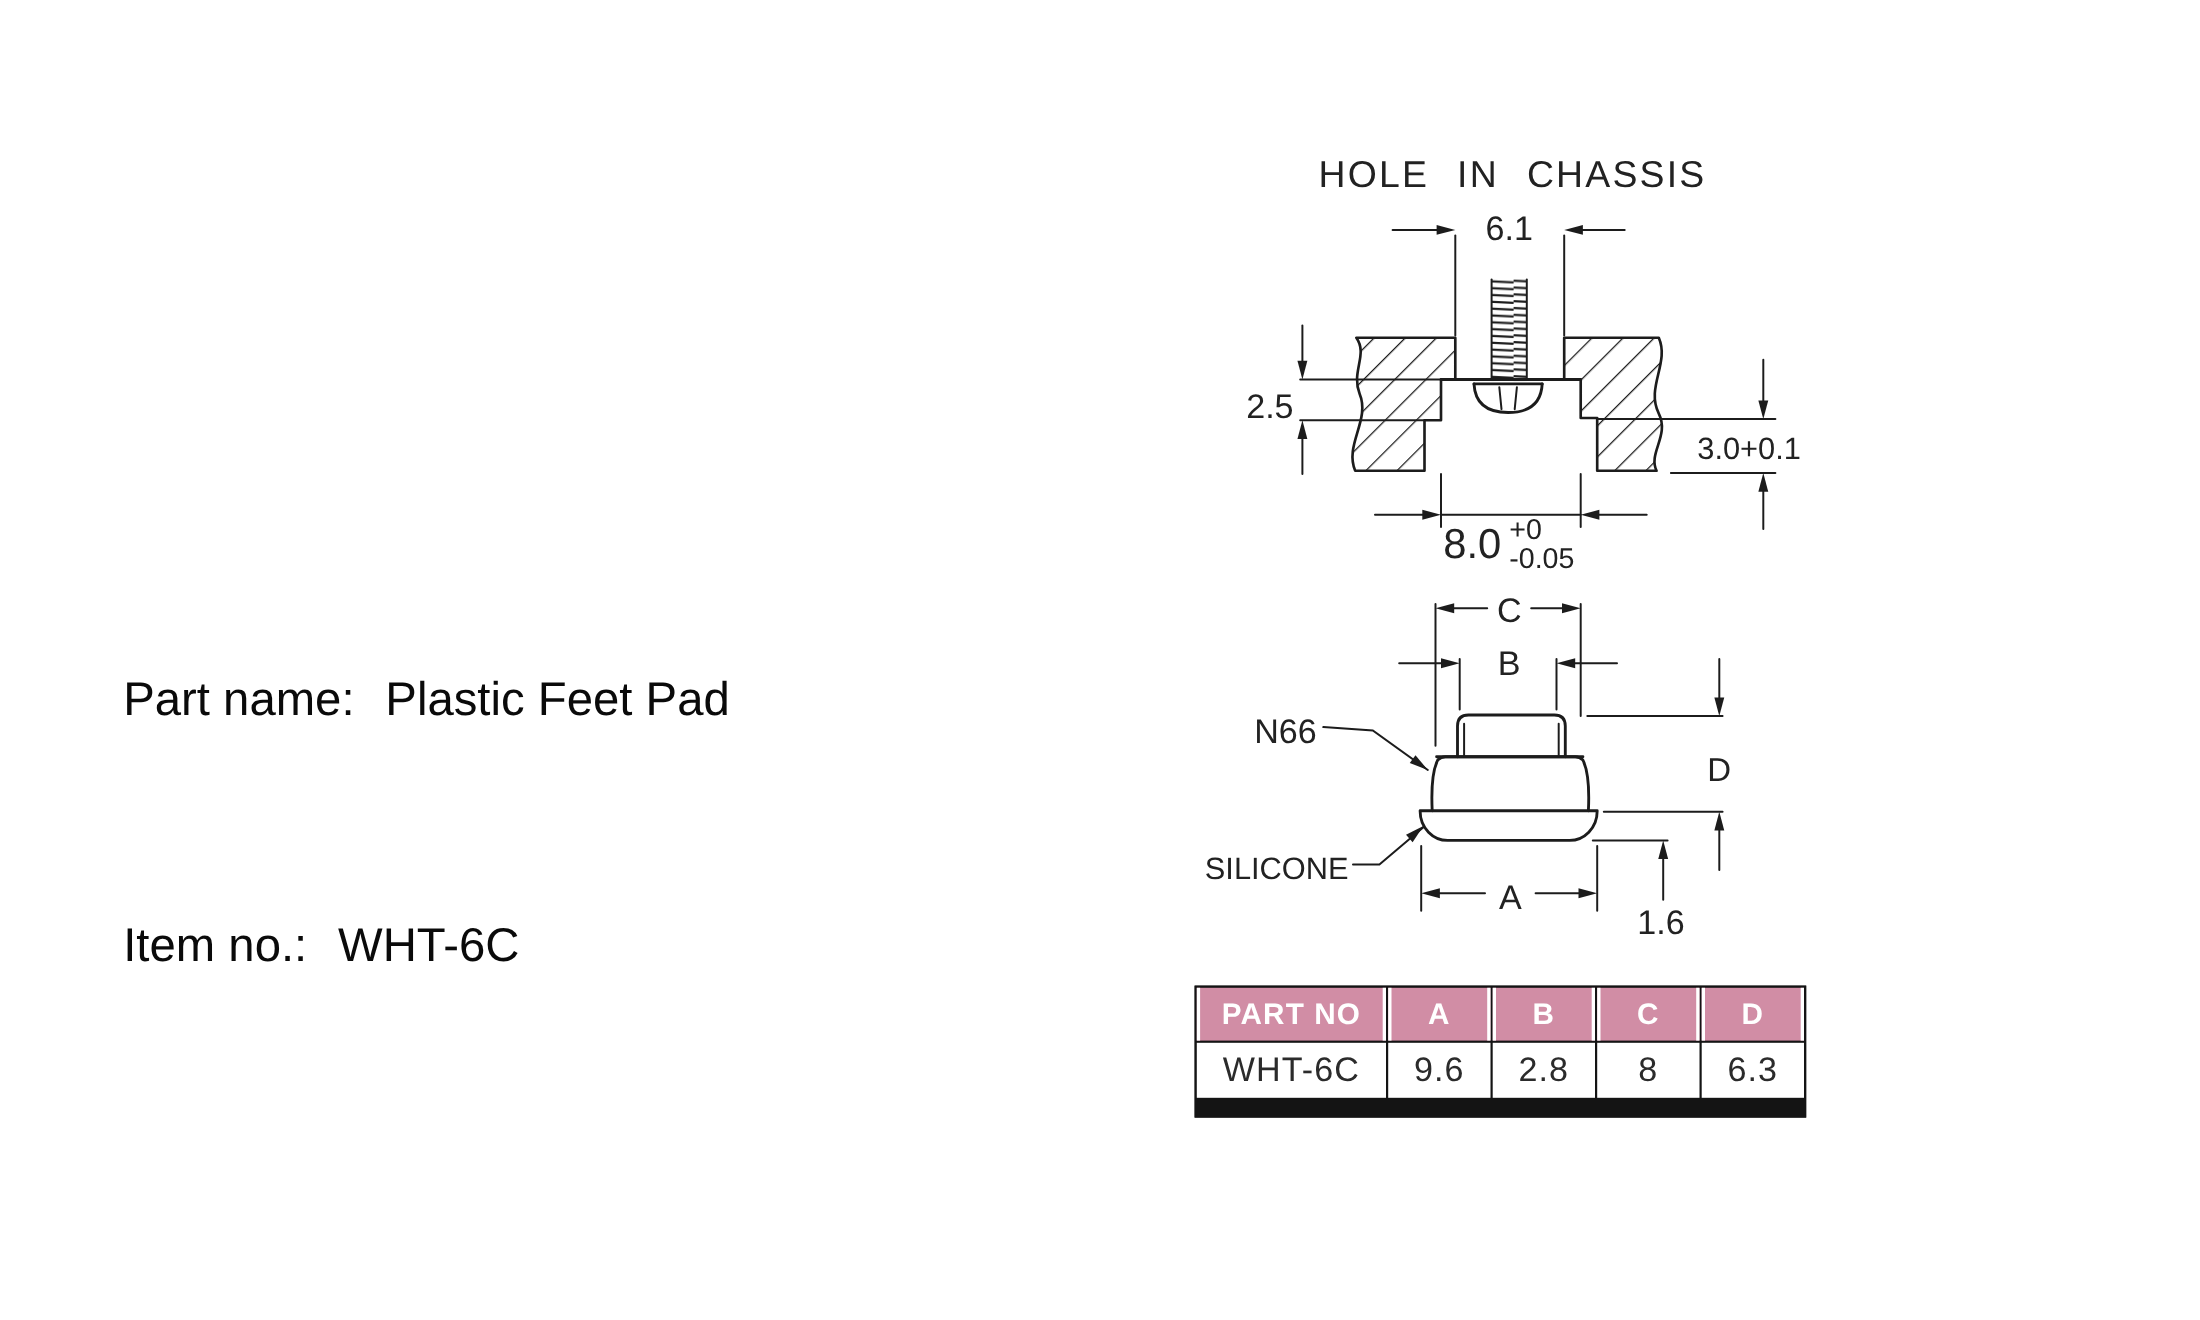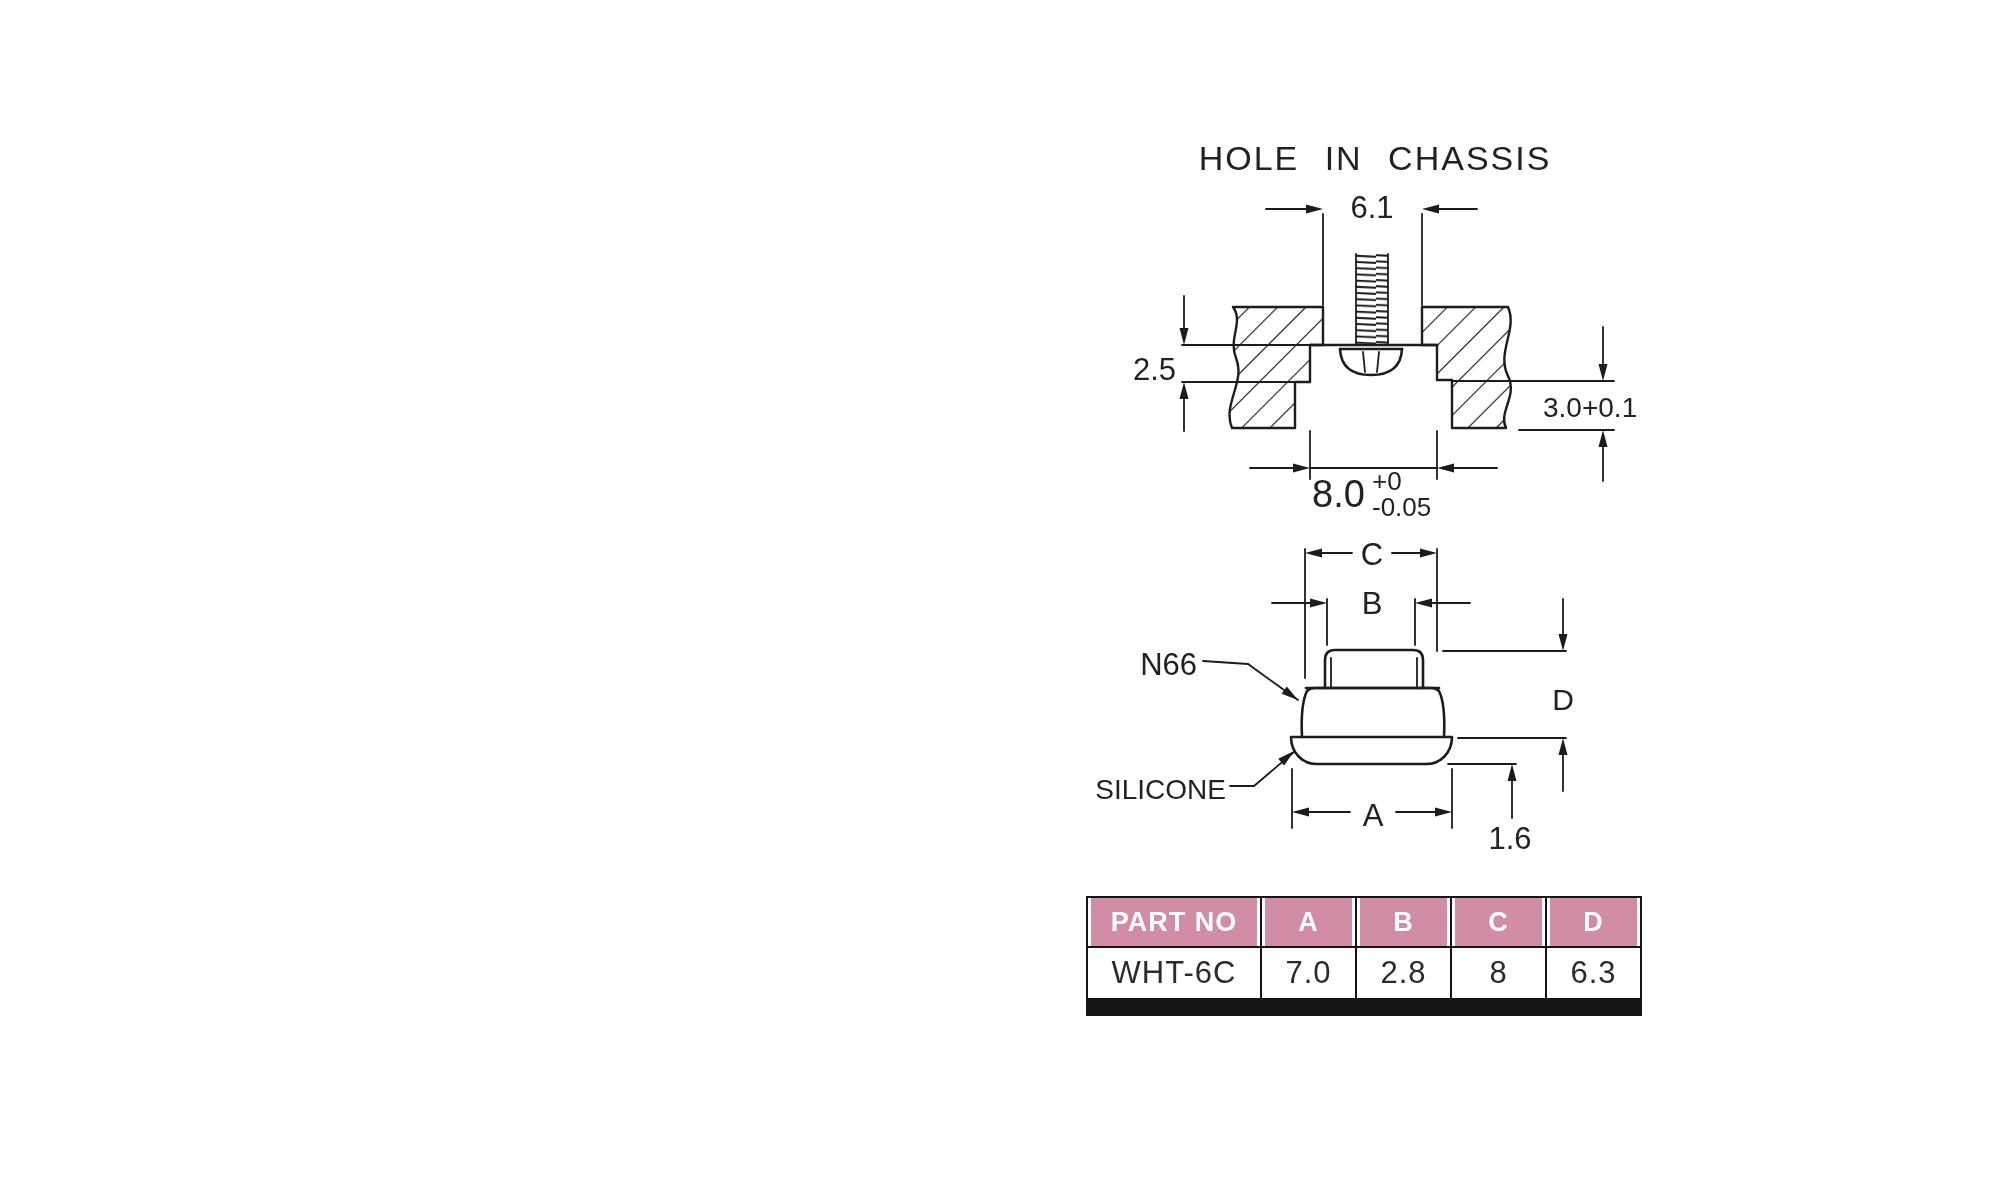--- a/index.html
+++ b/index.html
@@ -47,20 +47,22 @@
     display:flex;align-items:center;justify-content:center;
     font-size:31px;font-weight:400;letter-spacing:1px;
   }
 </style>
 </head>
 <body>
 
 <div id="canvas">
 
   <div id="info-block">
+    <div class="info-line"><span>Part name</span><span class="colon">:</span><span>Plastic Feet Pad</span></div>
+    <div class="info-line"><span>Item no.</span><span class="colon">:</span><span>WHT-6C</span></div>
     
   </div>
 
   <svg id="drawing-svg" width="2000" height="1200" viewBox="0 0 2000 1200">
     <defs>
       <pattern id="hatch" patternUnits="userSpaceOnUse" width="20" height="20" patternTransform="rotate(-45)">
         <line x1="0" y1="0" x2="20" y2="0" stroke="#1c1c1c" stroke-width="2.3"></line>
       </pattern>
       <pattern id="threads" patternUnits="userSpaceOnUse" width="32" height="6.2">
         <line x1="0" y1="1" x2="32" y2="2.6" stroke="#1c1c1c" stroke-width="2"></line>
@@ -203,19 +205,19 @@
     </g>
   </svg>
 
   <div id="spec-table">
     <div class="th">PART NO</div>
     <div class="th">A</div>
     <div class="th">B</div>
     <div class="th">C</div>
     <div class="th">D</div>
     <div class="td">WHT-6C</div>
-    <div class="td">7.0</div>
+    <div class="td">9.6</div>
     <div class="td">2.8</div>
     <div class="td">8</div>
     <div class="td">6.3</div>
   </div>
 
 </div>
 
 </body></html>

